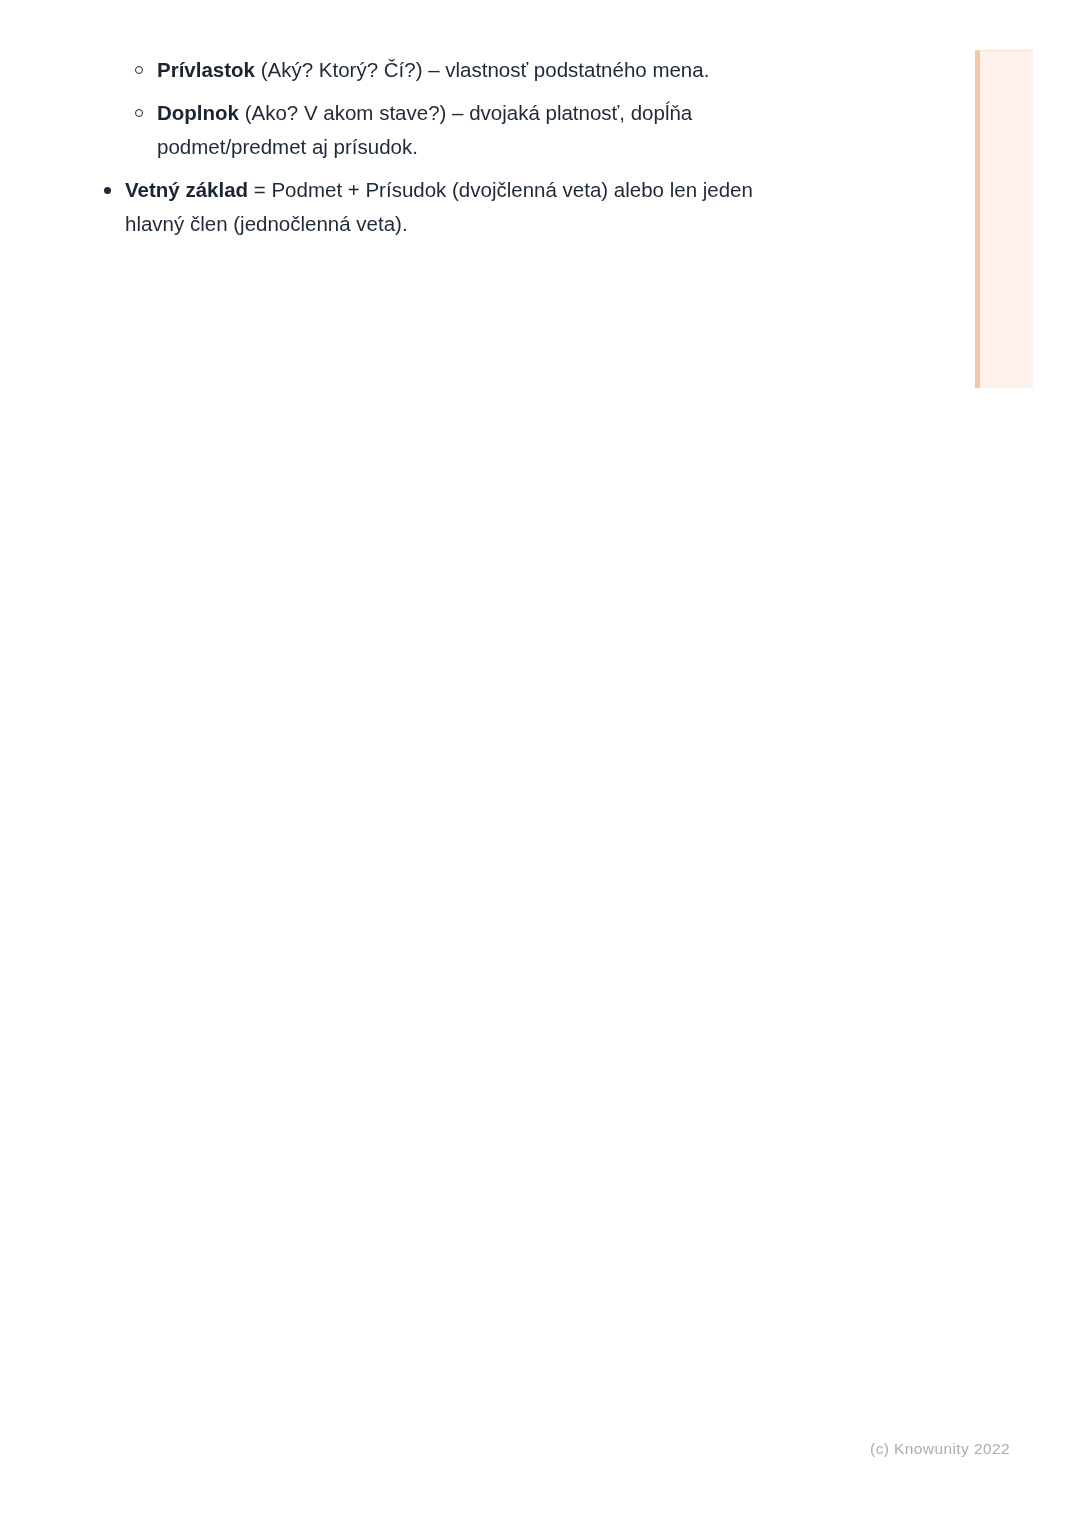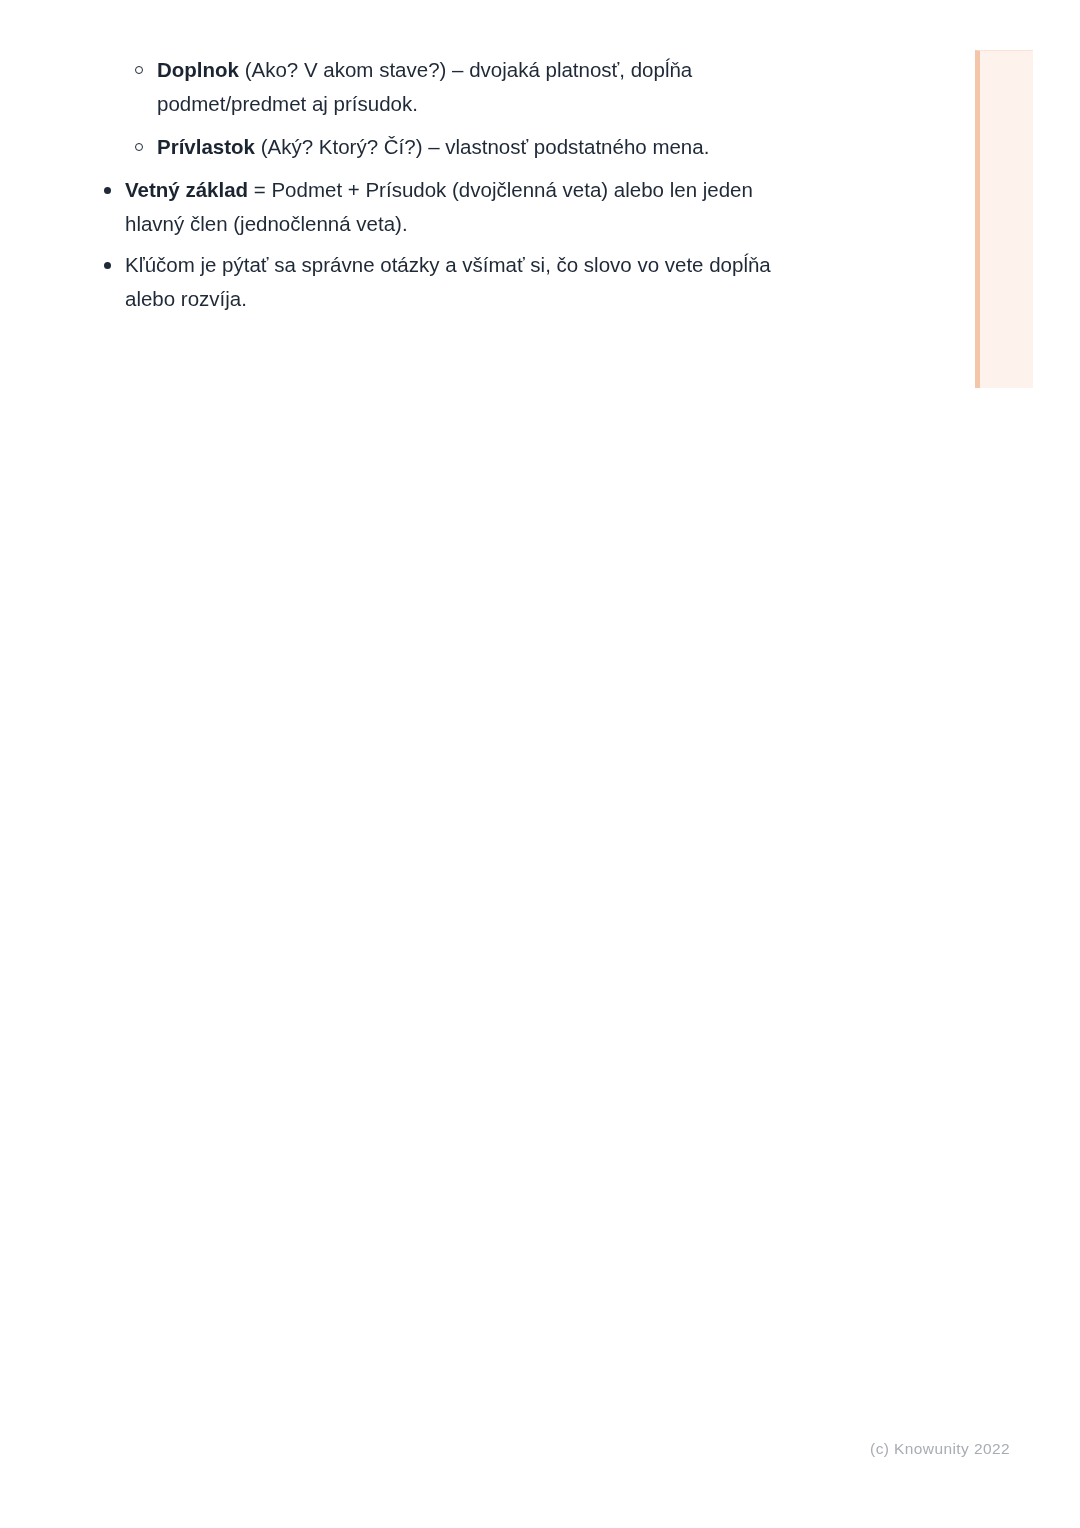--- a/index.html
+++ b/index.html
@@ -97,41 +97,37 @@
 </style>
 </head>
 <body>
 
 <div class="content">
 
   <div class="sub-list">
 
     <div class="li sub">
       <span class="marker"></span>
-      <p class="text"><b>Doplnok</b><span> (Ako? V akom stave?) – dvojaká platnosť, dopĺňa podmet/predmet aj prísudok.</span></p>
+      <p class="text"><b>Prívlastok</b><span> (Aký? Ktorý? Čí?) – vlastnosť podstatného mena.</span></p>
     </div>
 
     <div class="li sub">
       <span class="marker"></span>
-      <p class="text"><b>Prívlastok</b><span> (Aký? Ktorý? Čí?) – vlastnosť podstatného mena.</span></p>
+      <p class="text"><b>Doplnok</b><span> (Ako? V akom stave?) – dvojaká platnosť, dopĺňa podmet/predmet aj prísudok.</span></p>
     </div>
 
   </div>
 
   <div class="main-list">
 
     <div class="li main">
       <span class="marker"></span>
       <p class="text"><b>Vetný základ</b><span> = Podmet + Prísudok (dvojčlenná veta) alebo len jeden hlavný člen (jednočlenná veta).</span></p>
     </div>
 
-    <div class="li main">
-      <span class="marker"></span>
-      <p class="text"><b></b><span>Kľúčom je pýtať sa správne otázky a všímať si, čo slovo vo vete dopĺňa alebo rozvíja.</span></p>
-    </div>
 
   </div>
 
 </div>
 
 <div class="side-strip"></div>
 
 <div class="footer">(c) Knowunity 2022</div>
 
 </body></html>

